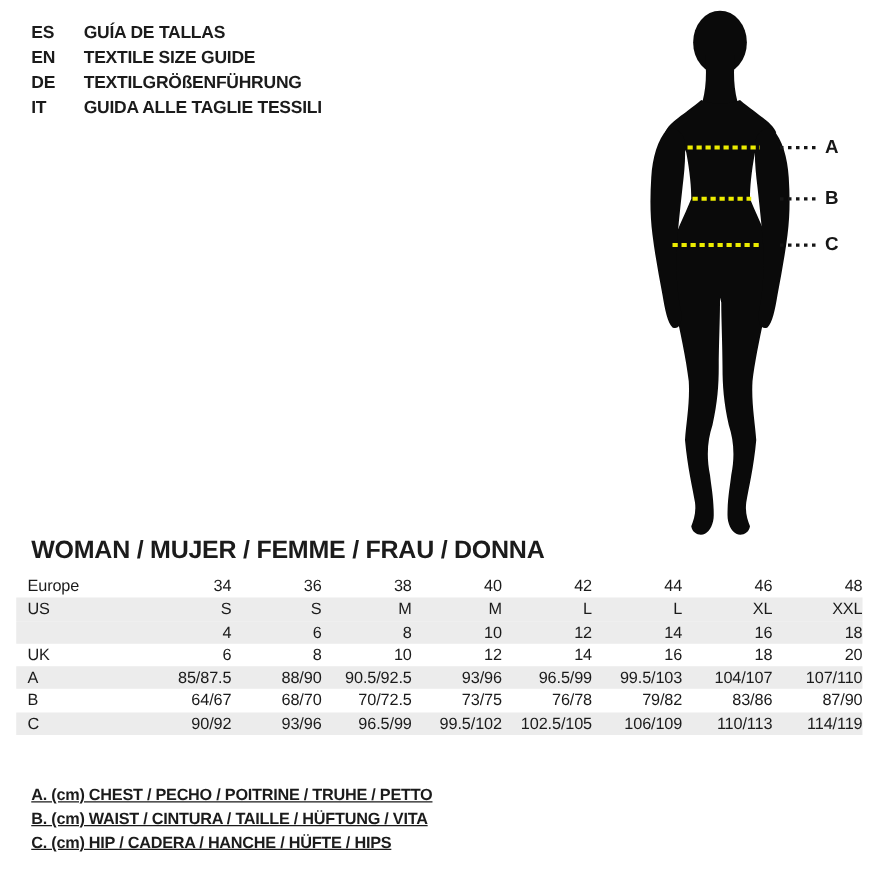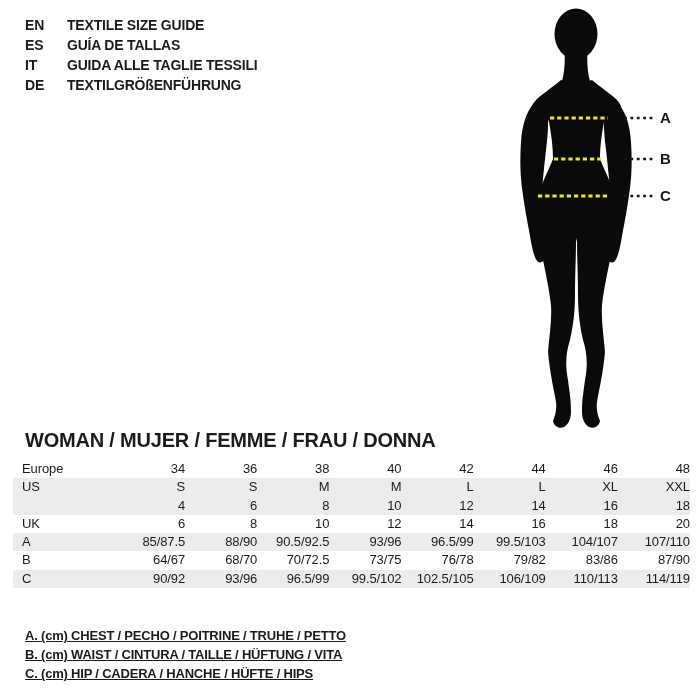--- a/index.html
+++ b/index.html
@@ -31,34 +31,34 @@
 
   
   .legend{left:25px;top:626px;text-decoration:underline;}
   .legend-line{height:19px;line-height:19px;font-size:13px;font-weight:700;letter-spacing:-0.2px;white-space:nowrap;}
 </style>
 </head>
 <body>
 
 <div class="abs lang-list" id="langList">
     <div class="lang-row">
+      <span class="lang-code">ES</span>
+      <span class="lang-label">GUÍA DE TALLAS</span>
+    </div>
+    <div class="lang-row">
       <span class="lang-code">EN</span>
       <span class="lang-label">TEXTILE SIZE GUIDE</span>
     </div>
     <div class="lang-row">
-      <span class="lang-code">ES</span>
-      <span class="lang-label">GUÍA DE TALLAS</span>
+      <span class="lang-code">DE</span>
+      <span class="lang-label">TEXTILGRÖßENFÜHRUNG</span>
     </div>
     <div class="lang-row">
       <span class="lang-code">IT</span>
       <span class="lang-label">GUIDA ALLE TAGLIE TESSILI</span>
-    </div>
-    <div class="lang-row">
-      <span class="lang-code">DE</span>
-      <span class="lang-label">TEXTILGRÖßENFÜHRUNG</span>
     </div>
   </div>
 
 <div class="abs figure-wrap">
   <svg width="250" height="440" viewBox="0 0 250 440" aria-hidden="true">
     <g fill="#0a0a0a" stroke="none">
 
       <ellipse cx="126" cy="34" rx="21.5" ry="25.5"></ellipse>
 
       <path d="M 114,44 C 116,64 114,78 109,90 L 143,90 C 138,78 136,64 138,44 Z"></path>

